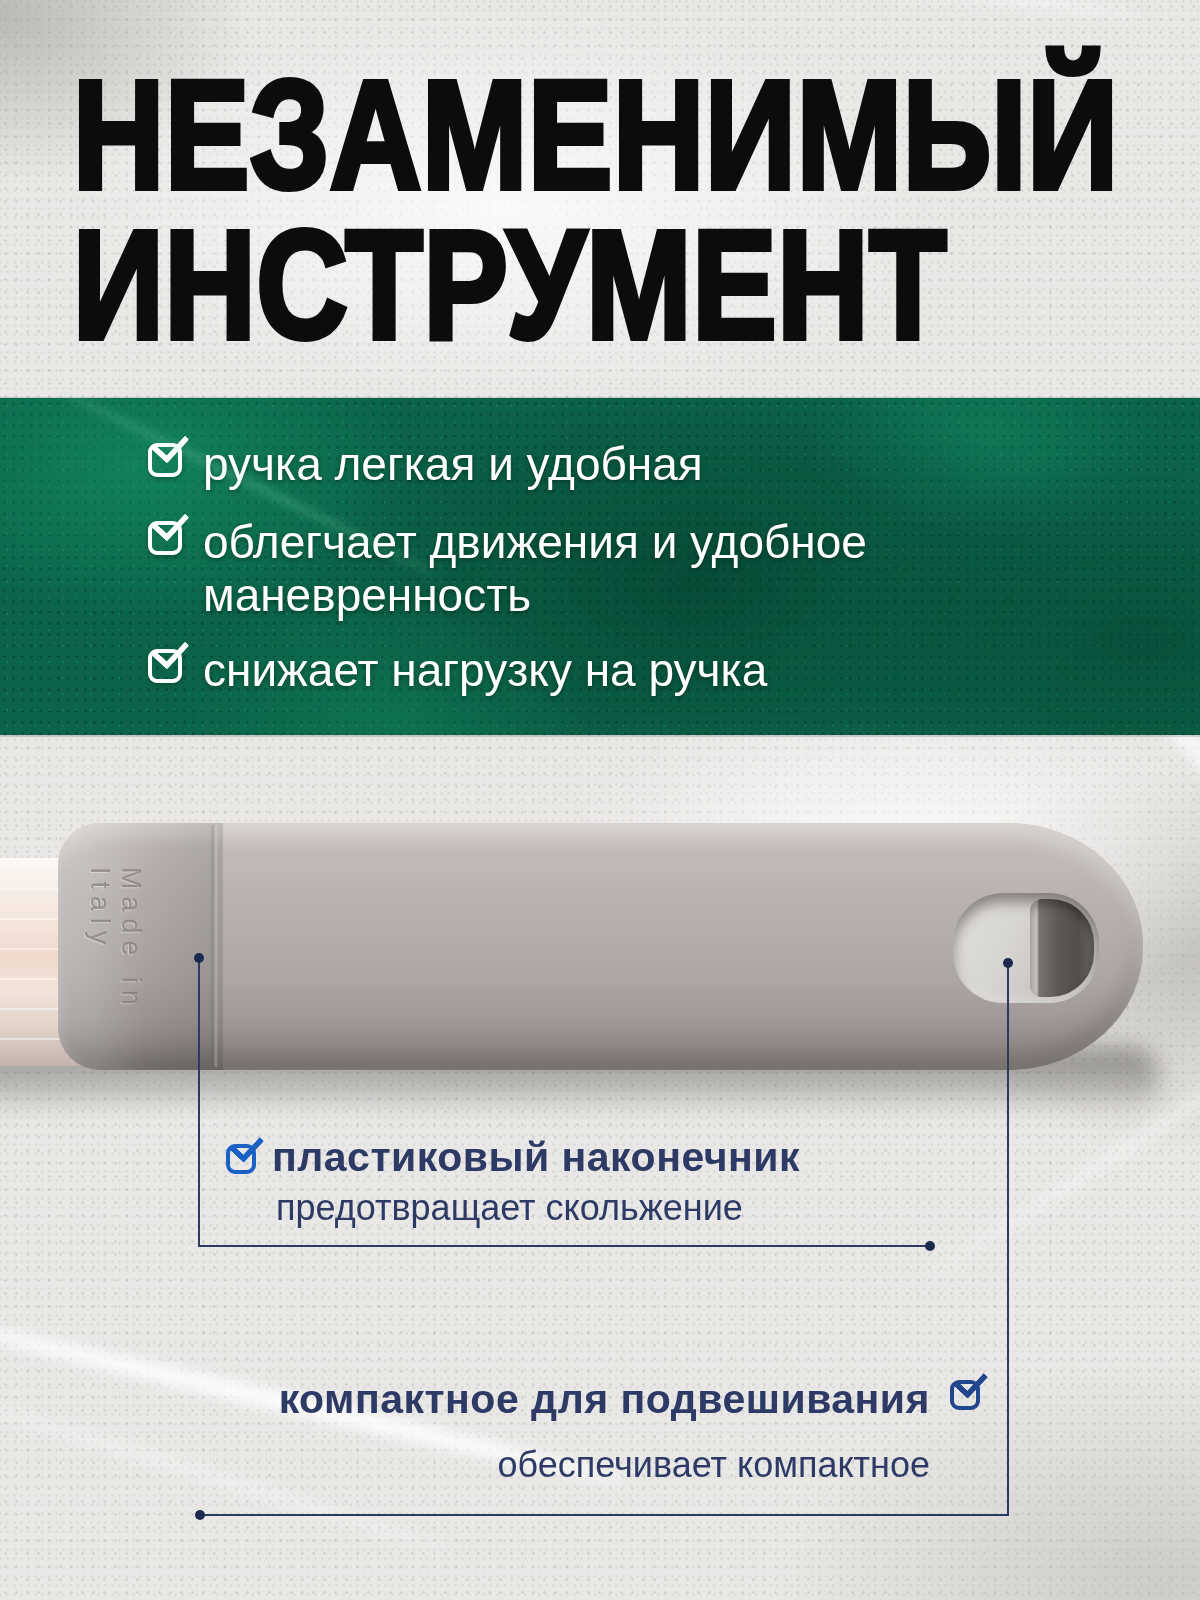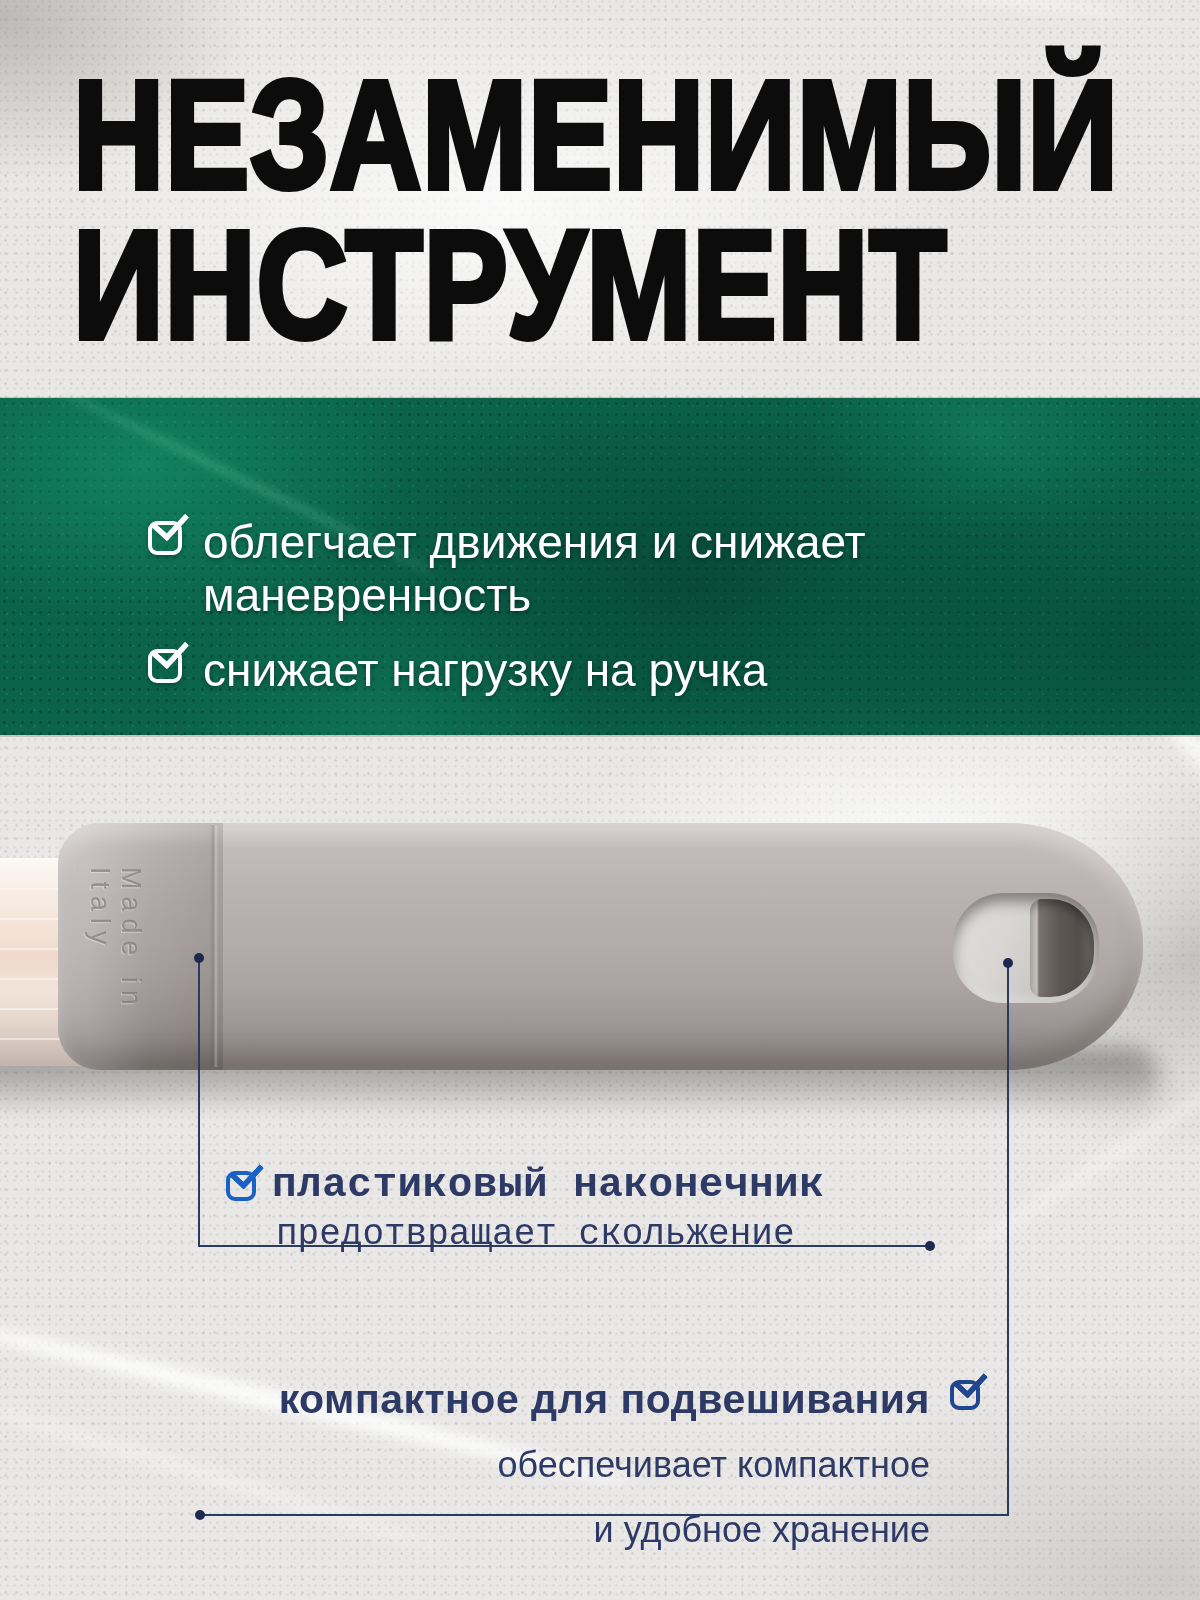--- a/index.html
+++ b/index.html
@@ -120,21 +120,21 @@
   #callout-hole-hline { left:199px;  top:1514px; width:810px; height:2px; }
   .cdot { position:absolute; width:10px; height:10px; border-radius:50%;
           background:#1c2a50; z-index:6; }
   #dot-tip-handle  { left:194px;  top:953px; }
   #dot-tip-end     { left:925px;  top:1241px; }
   #dot-hole-handle { left:1003px; top:958px; }
   #dot-hole-end    { left:195px;  top:1510px; }
 
   
   .ann { position:absolute; color:var(--annotation-text,#2d3a66); z-index:4; }
-  #annotation-tip { left:226px; top:1162px;font-family:Liberation Mono, monospace; }
+  #annotation-tip { left:226px; top:1134px; }
   #annotation-tip .ann-title-row { display:flex; align-items:center; gap:16px; }
   #annotation-tip .cb-blue { color:var(--checkbox-blue-bright,#1a61c6); margin-top:2px; }
   .ann-title { font-size:41px; font-weight:bold; letter-spacing:.5px; white-space:nowrap; }
   .ann-desc  { font-size:36px; line-height:47px; }
   #annotation-tip .ann-desc { margin-left:50px; margin-top:3px; }
   #annotation-hole { left:250px; top:1376px; width:680px; text-align:right; }
   #annotation-hole .ann-title-row { position:relative; }
   #annotation-hole .cb-blue { position:absolute; right:-50px; top:4px;
     color:var(--checkbox-blue-dark,#20468e); }
   #annotation-hole .ann-desc { margin-top:18px; }
@@ -149,23 +149,27 @@
   <div class="vein" id="vein-r1"></div>
   <div class="vein" id="vein-t1"></div>
   <div class="vein" id="vein-br1"></div>
 
   <div id="headline">
     <div>НЕЗАМЕНИМЫЙ</div>
     <div>ИНСТРУМЕНТ</div>
   </div>
 
   <div id="benefits">
+    <div class="benefit" id="benefit-0">
+      <span class="cb cb-white"></span>
+      <span class="benefit-label">ручка легкая и удобная</span>
+    </div>
     <div class="benefit" id="benefit-1">
       <span class="cb cb-white"></span>
-      <span class="benefit-label">облегчает движения и снижает маневренность</span>
+      <span class="benefit-label">облегчает движения и удобное маневренность</span>
     </div>
     <div class="benefit" id="benefit-2">
       <span class="cb cb-white"></span>
       <span class="benefit-label">снижает нагрузку на ручка</span>
     </div>
   </div>
 
   <div id="handle-shadow"></div>
   <div id="tool-shaft"></div>
   <div id="tool-handle">
@@ -193,16 +197,15 @@
     </div>
     <div class="ann-desc">предотвращает скольжение</div>
   </div>
 
   <div class="ann" id="annotation-hole">
     <div class="ann-title-row">
       <span class="ann-title">компактное для подвешивания</span>
       <span class="cb cb-blue"></span>
     </div>
     <div class="ann-desc">обеспечивает компактное</div>
-    <div class="ann-desc">и удобное хранение</div>
   </div>
 
 </div>
 
 </body></html>

